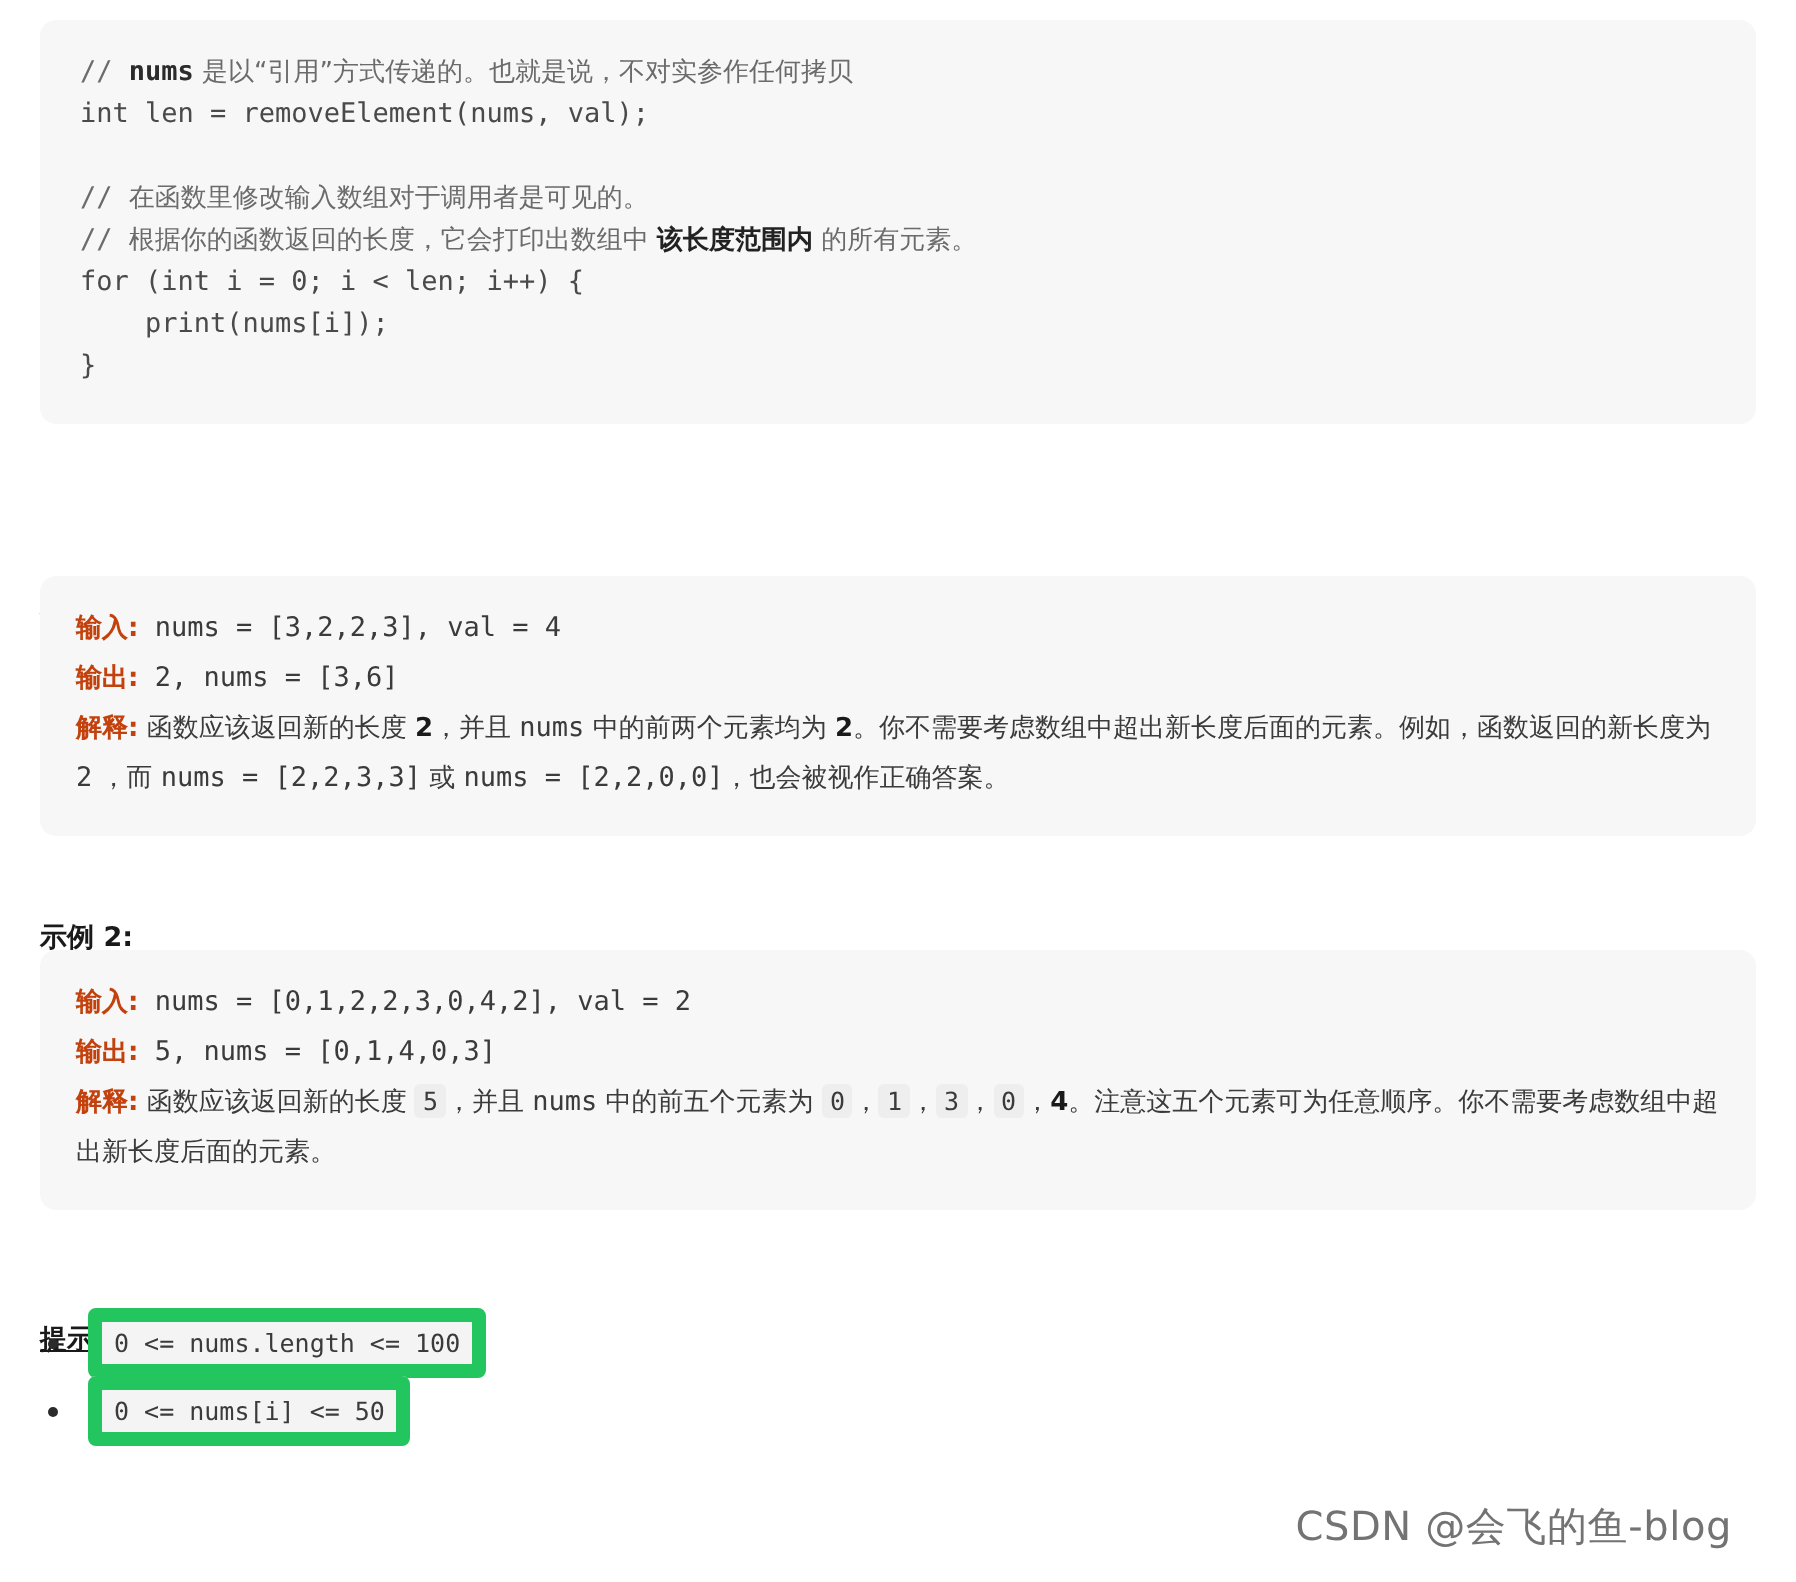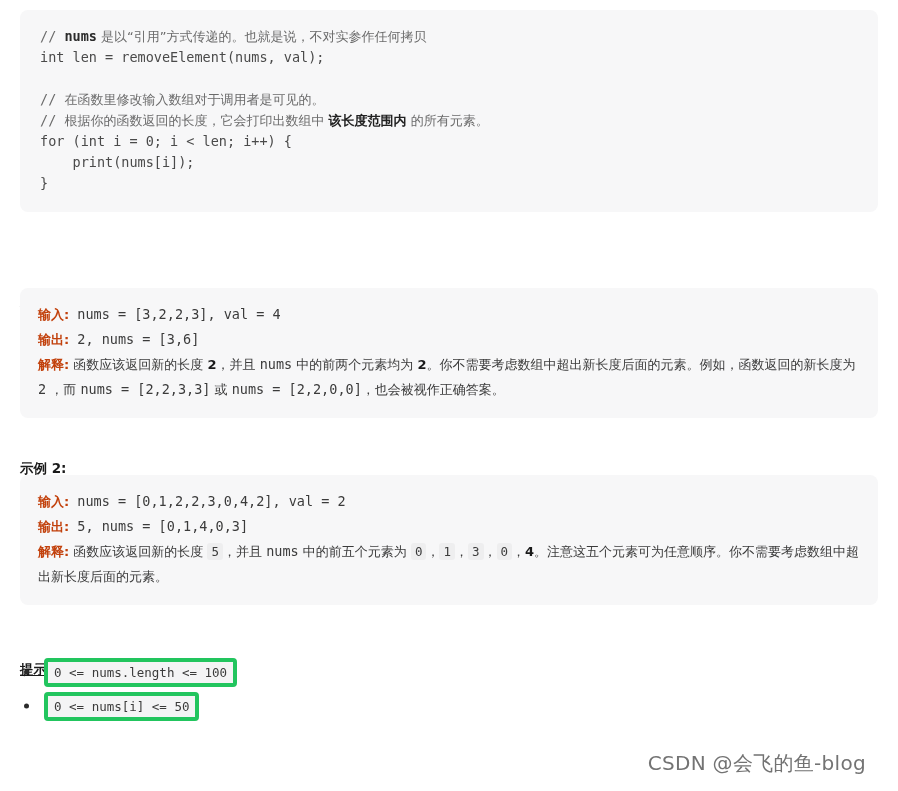--- a/index.html
+++ b/index.html
@@ -133,21 +133,21 @@
     transform: translateY(-50%);
     width: 5px;
     height: 5px;
     border-radius: 50%;
     background: #2b2b2b;
   }
   .hint-code {
     font-family: "DejaVu Sans Mono", "Liberation Mono", monospace;
     font-size: 12.5px;
     background: #f4f4f5;
-    border: 4px solid #22c55e;
+    border: 7px solid #22c55e;
     border-radius: 4px;
     padding: 3px 6px;
     color: #3b3b3b;
     white-space: pre;
   }
 
   
   .watermark {
     position: absolute;
     right: 32px;

